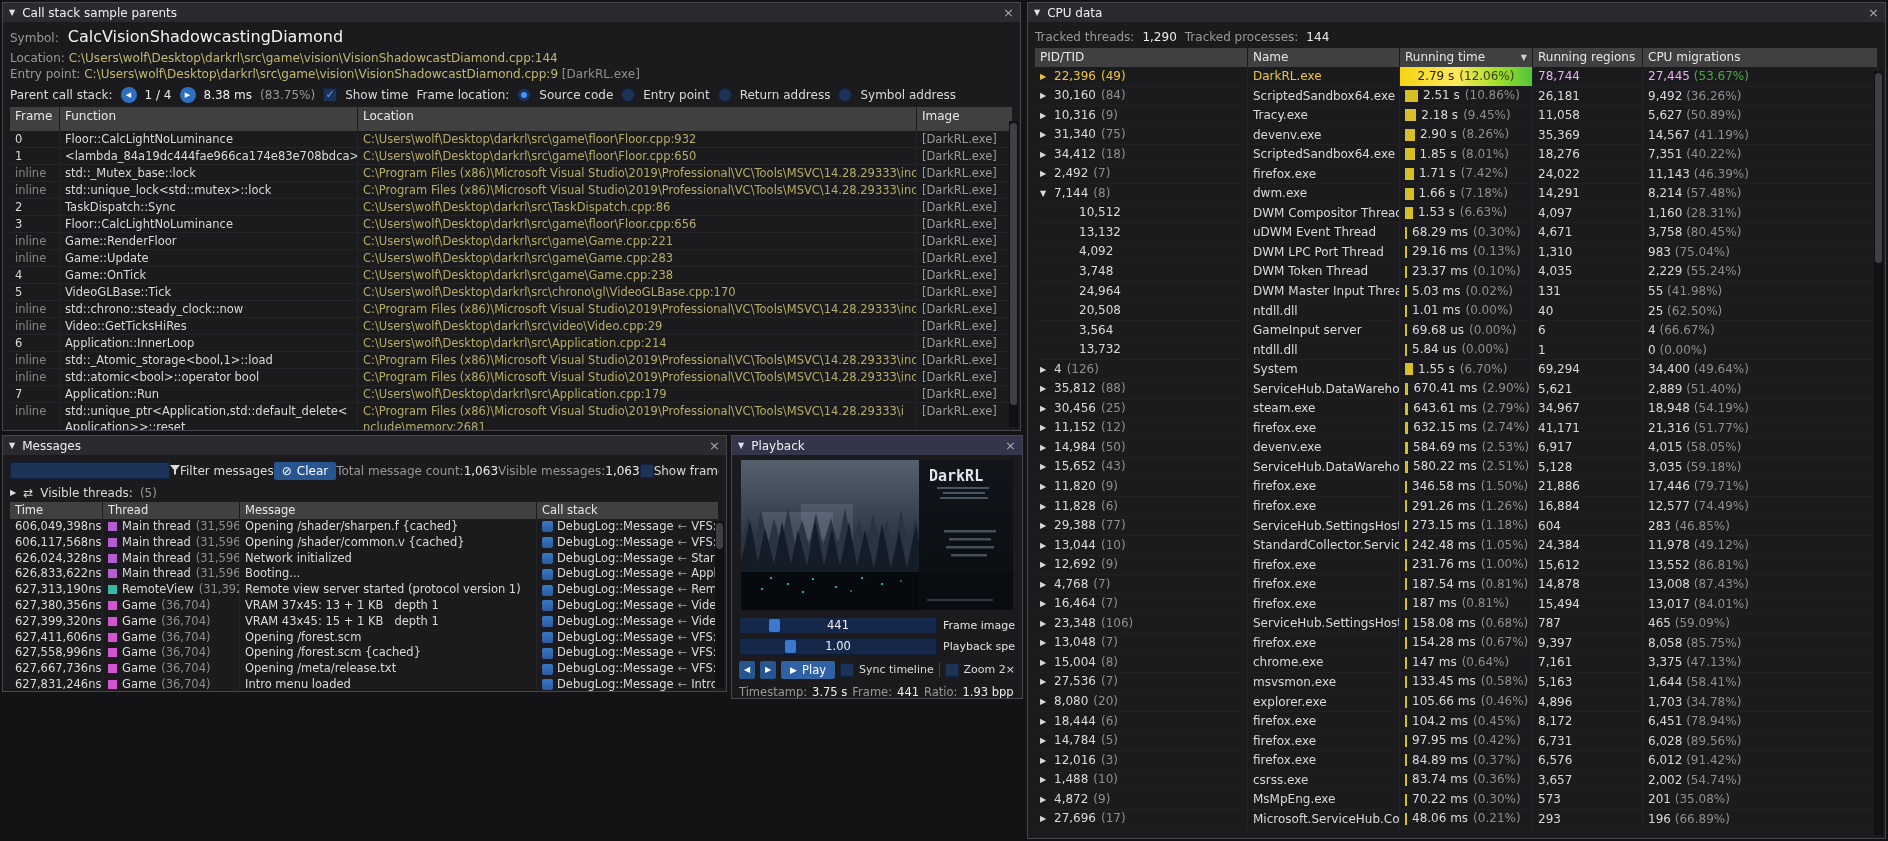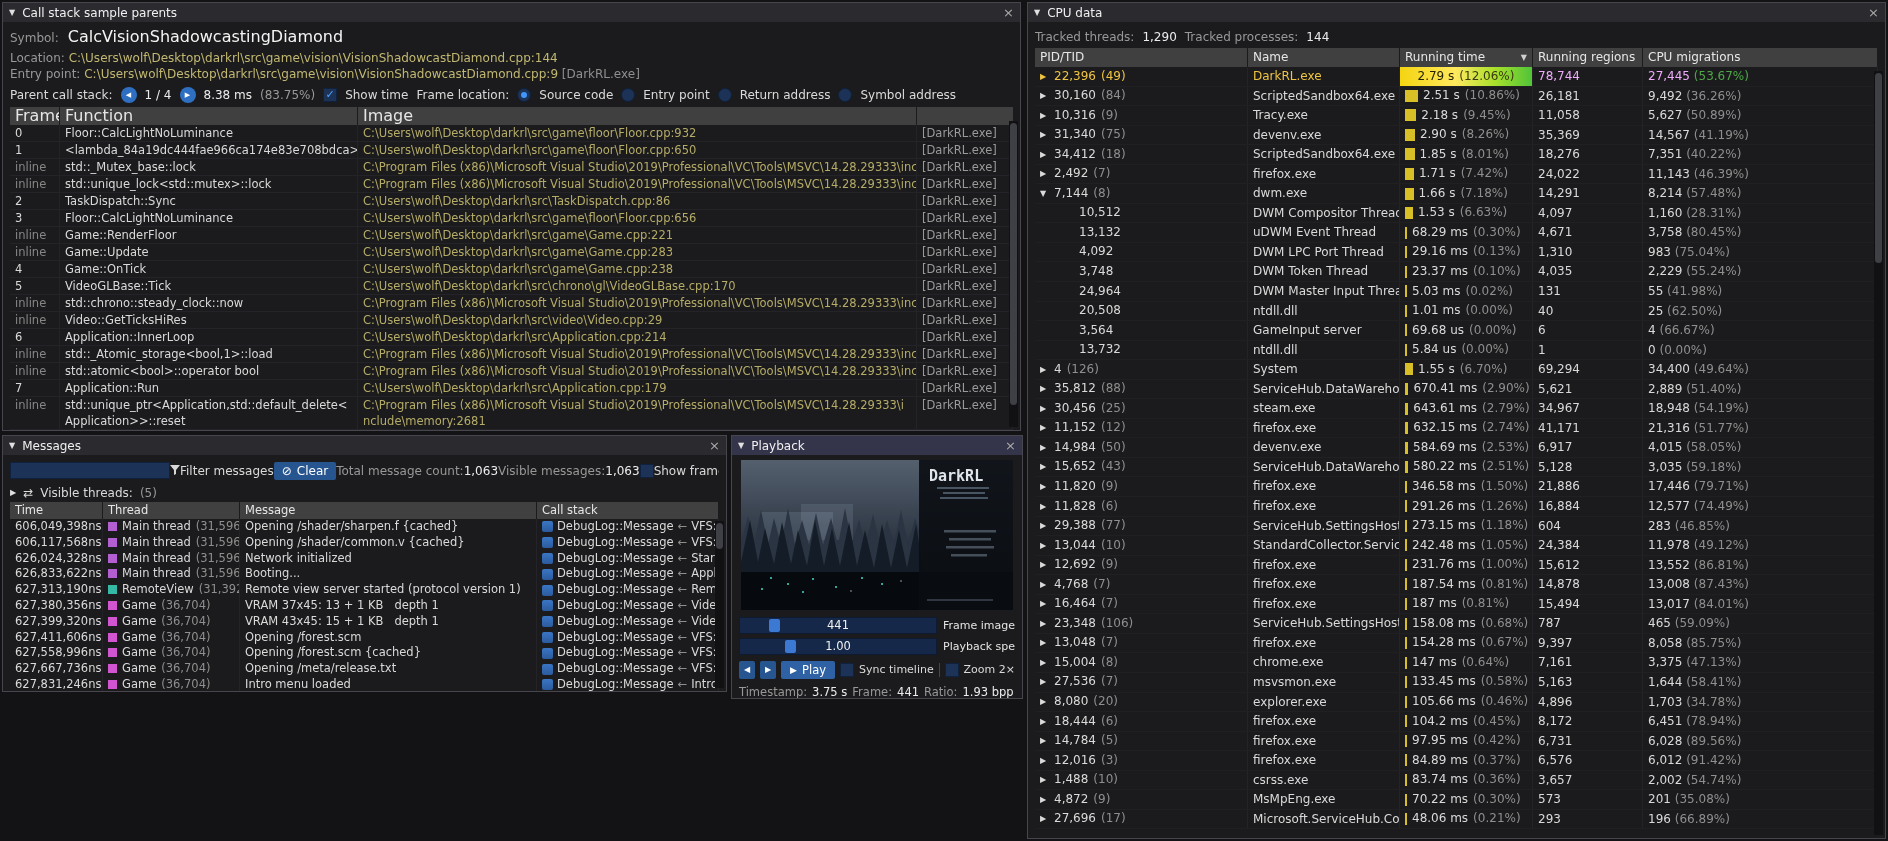--- a/index.html
+++ b/index.html
@@ -23,21 +23,21 @@
 .symline .symbol{font-size:16px;color:#f4f4f4}
 .pathline{line-height:16px;white-space:nowrap;overflow:hidden}
 .path{color:#c2b871}
 .imgref{color:#8f8f8f}
 .ctrlrow{display:flex;align-items:center;gap:8px;height:25px;white-space:nowrap;overflow:hidden}
 .roundbtn{flex:0 0 16px;width:16px;height:16px;border-radius:50%;background:#2e6fc2;color:#fff;font-size:7px;display:inline-flex;align-items:center;justify-content:center;cursor:pointer}
 .checkbox{flex:0 0 14px;width:14px;height:14px;background:#1c3357;border:1px solid #0f213c;display:inline-flex;align-items:center;justify-content:center;font-size:11px;color:#4fa3ff;cursor:pointer}
 .radio{flex:0 0 14px;width:14px;height:14px;border-radius:50%;background:#1c3357;border:1px solid #0f213c;position:relative;cursor:pointer}
 .radio.sel::after{content:"";position:absolute;inset:3px;border-radius:50%;background:#4296fa}
 .cs-head,.cs-row{display:grid;grid-template-columns:50px 298px 1fr 96px}
-.cs-head{height:18px;line-height:18px;font-size:16px}
+.cs-head{height:24px;line-height:18px;font-size:12px}
 .cs-row{font-size:11.5px;line-height:16px;border-bottom:1px solid #242428}
 .cs-row>div{padding:0 5px;border-right:1px solid #242428;white-space:nowrap;overflow:hidden}
 .cs-row .floc{color:#b5ac68}
 .cs-row .fimg{color:#9a9a9a}
 .cs-row.inline .fno{color:#878787}
 .cs-row.wrap>div{white-space:normal;word-break:break-all}
 
 #win-messages{left:2px;top:435px;width:725px;height:257px}
 .msgctrl{display:flex;align-items:center;height:25px;white-space:nowrap;overflow:hidden}
 .filterinput{width:160px;height:17px;background:#1c3357;border:1px solid #0f213c;color:#e8e8e8;font:inherit;padding:0 4px}
@@ -130,20 +130,21 @@
         <span class="radio"></span>
         <span>Entry point</span>
         <span class="radio"></span>
         <span>Return address</span>
         <span class="radio"></span>
         <span>Symbol address</span>
       </div>
       <div class="thead cs-head">
         <div>Frame</div>
         <div>Function</div>
+        <div>Location</div>
         <div>Image</div>
       </div>
       <div>
 
           <div class="cs-row">
             <div class="fno">0</div>
             <div class="ffn">Floor::CalcLightNoLuminance</div>
             <div class="floc">C:\Users\wolf\Desktop\darkrl\src\game\floor\Floor.cpp:932</div>
             <div class="fimg">[DarkRL.exe]</div>
           </div>

